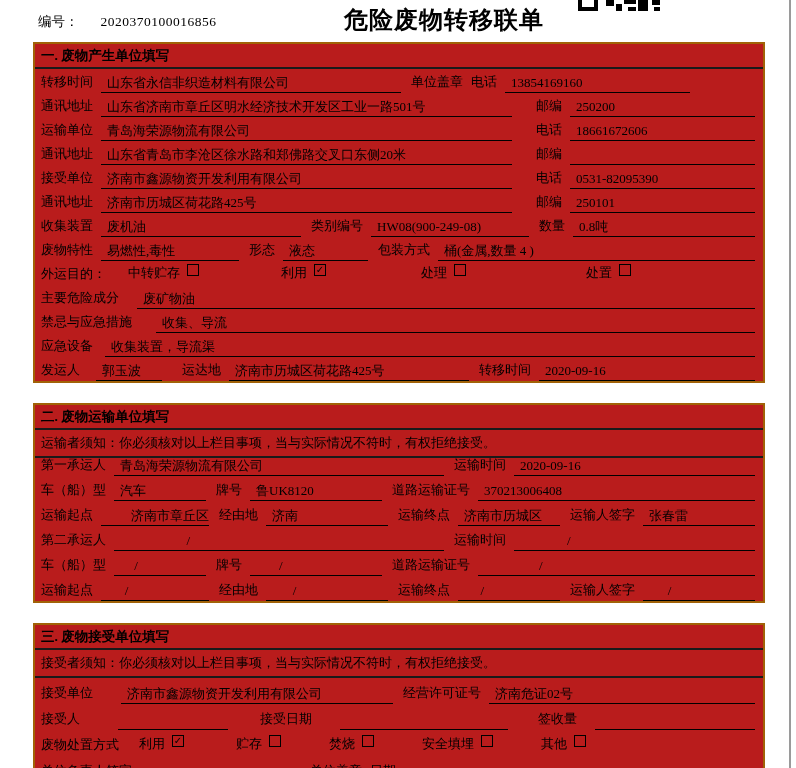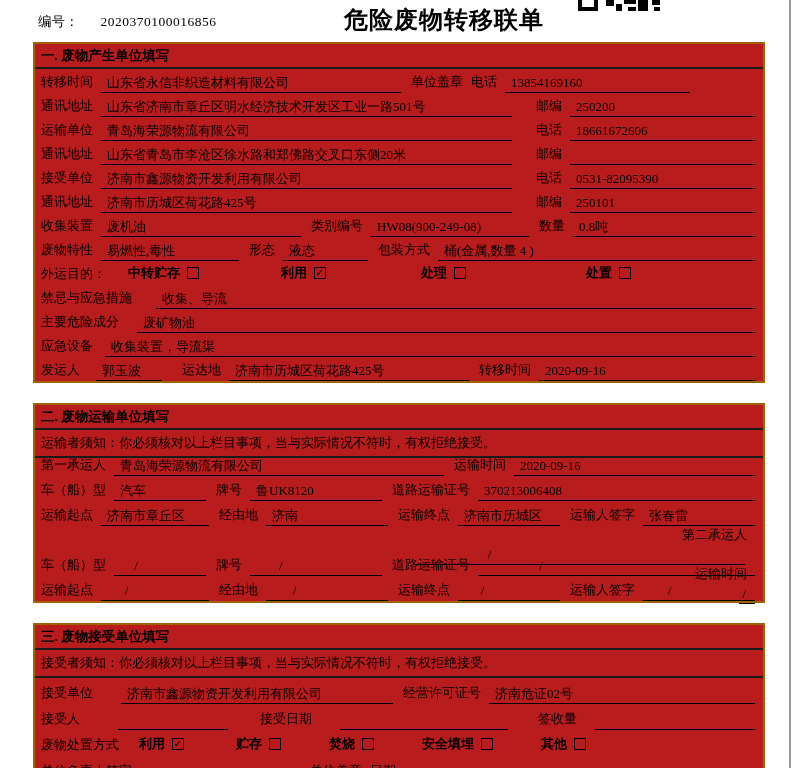--- a/index.html
+++ b/index.html
@@ -36,21 +36,21 @@
   .lbl{white-space:nowrap;margin-right:8px;padding-bottom:2px;flex:0 0 auto;}
   .fill{
     border-bottom:1px solid #000;margin-right:10px;padding-bottom:1px;
     flex:0 0 auto;min-width:16px;box-sizing:border-box;
   }
   .fill:last-child{margin-right:0;}
   .ftext{display:block;min-height:17px;line-height:17px;padding-left:6px;white-space:nowrap;}
   .slash .ftext{padding-left:22%;}
   .grow{flex:1 1 auto;}
   .gap{flex:0 0 auto;}
-  .chk{display:flex;align-items:center;padding-bottom:3px;flex:0 0 auto;white-space:nowrap;font-weight:bold;}
+  .chk{display:flex;align-items:flex-start;padding-bottom:3px;flex:0 0 auto;white-space:nowrap;}
   .chk-label{margin-right:7px;}
   .chk-box{
     width:12px;height:12px;border:1px solid #000;display:inline-block;box-sizing:border-box;
     text-align:center;font-family:"DejaVu Sans",sans-serif;font-size:10px;line-height:10px;
   }
   
   .footer{margin:4px 0 0 38px;font-size:13.5px;white-space:nowrap;}
 </style>
 </head>
 <body>
@@ -193,31 +193,31 @@
           <span class="chk-label">处理</span>
           <span class="chk-box"></span>
         </span>
         <span class="gap" style="width: 120px;"></span>
         <span class="chk">
           <span class="chk-label">处置</span>
           <span class="chk-box"></span>
         </span>
       </div>
       <div class="frow" style="height: 24px;">
+        <span class="lbl">主要危险成分</span>
+        <span class="gap" style="width: 10px;"></span>
+        <span class="fill grow">
+          <span class="ftext">废矿物油</span>
+        </span>
+      </div>
+      <div class="frow" style="height: 24px;">
         <span class="lbl">禁忌与应急措施</span>
         <span class="gap" style="width: 16px;"></span>
         <span class="fill grow">
           <span class="ftext">收集、导流</span>
-        </span>
-      </div>
-      <div class="frow" style="height: 24px;">
-        <span class="lbl">主要危险成分</span>
-        <span class="gap" style="width: 10px;"></span>
-        <span class="fill grow">
-          <span class="ftext">废矿物油</span>
         </span>
       </div>
       <div class="frow" style="height: 24px;">
         <span class="lbl">应急设备</span>
         <span class="gap" style="width: 4px;"></span>
         <span class="fill grow">
           <span class="ftext">收集装置，导流渠</span>
         </span>
       </div>
       <div class="frow" style="height: 24px;">
@@ -259,37 +259,37 @@
         <span class="fill" style="width: 132px;">
           <span class="ftext">鲁UK8120</span>
         </span>
         <span class="lbl">道路运输证号</span>
         <span class="fill grow">
           <span class="ftext">370213006408</span>
         </span>
       </div>
       <div class="frow" style="height: 25px;">
         <span class="lbl">运输起点</span>
-        <span class="fill" style="width: 108px;">
+        <span class="fill" style="width: 108px; text-align: right;">
           <span class="ftext">济南市章丘区</span>
         </span>
         <span class="lbl">经由地</span>
         <span class="fill" style="width: 122px;">
           <span class="ftext">济南</span>
         </span>
         <span class="lbl">运输终点</span>
         <span class="fill" style="width: 102px;">
           <span class="ftext">济南市历城区</span>
         </span>
         <span class="lbl">运输人签字</span>
         <span class="fill grow">
           <span class="ftext">张春雷</span>
         </span>
       </div>
-      <div class="frow" style="height: 25px; flex-direction: column;">
+      <div class="frow" style="height: 25px;">
         <span class="lbl">第二承运人</span>
         <span class="fill slash" style="width: 330px;">
           <span class="ftext">/</span>
         </span>
         <span class="lbl">运输时间</span>
         <span class="fill grow slash">
           <span class="ftext">/</span>
         </span>
       </div>
       <div class="frow" style="height: 25px;">

